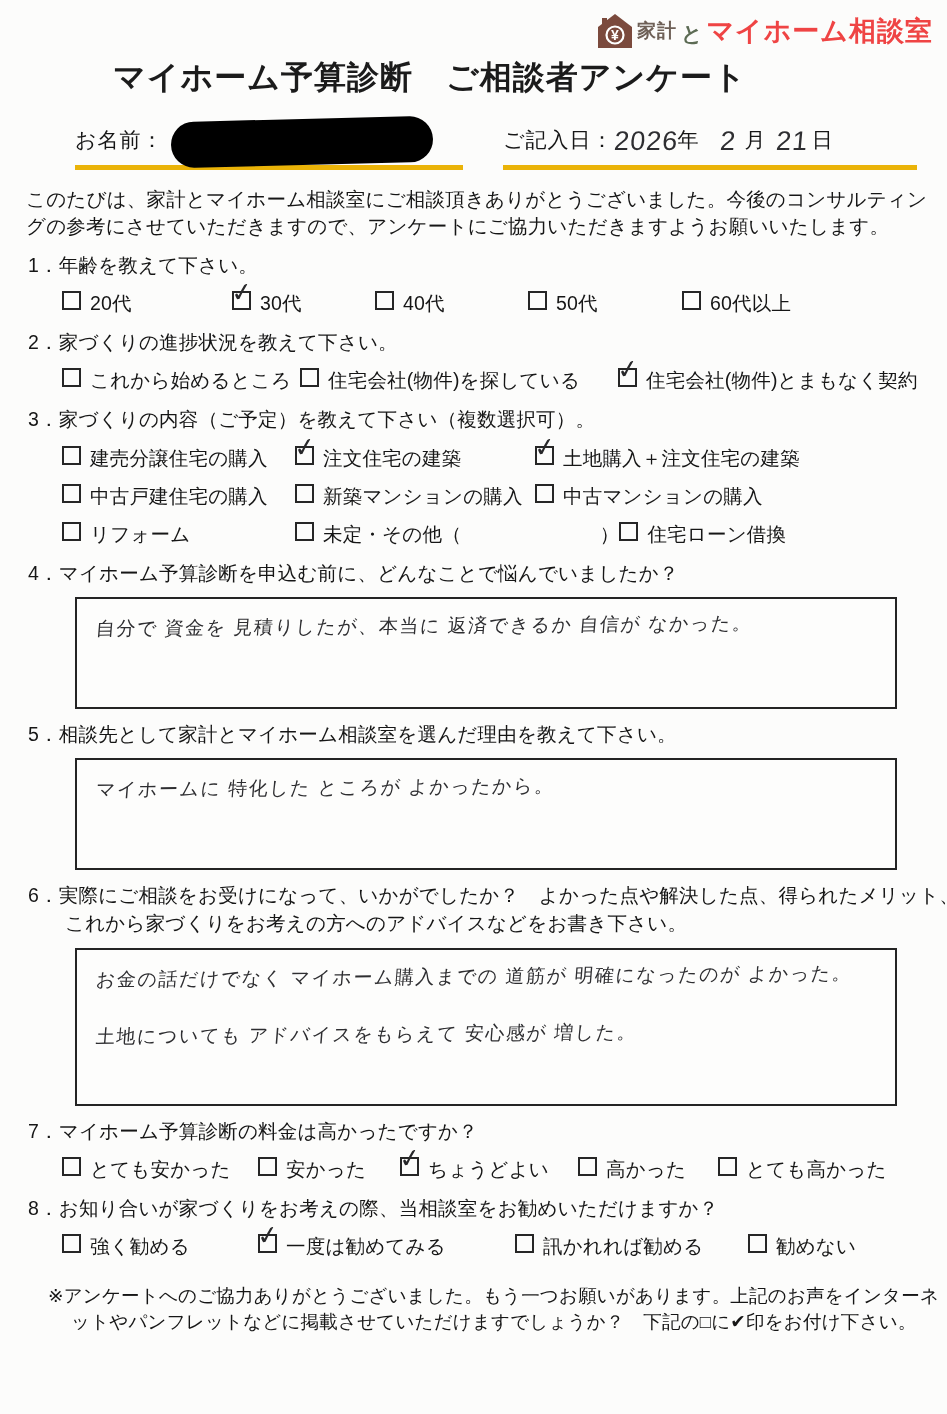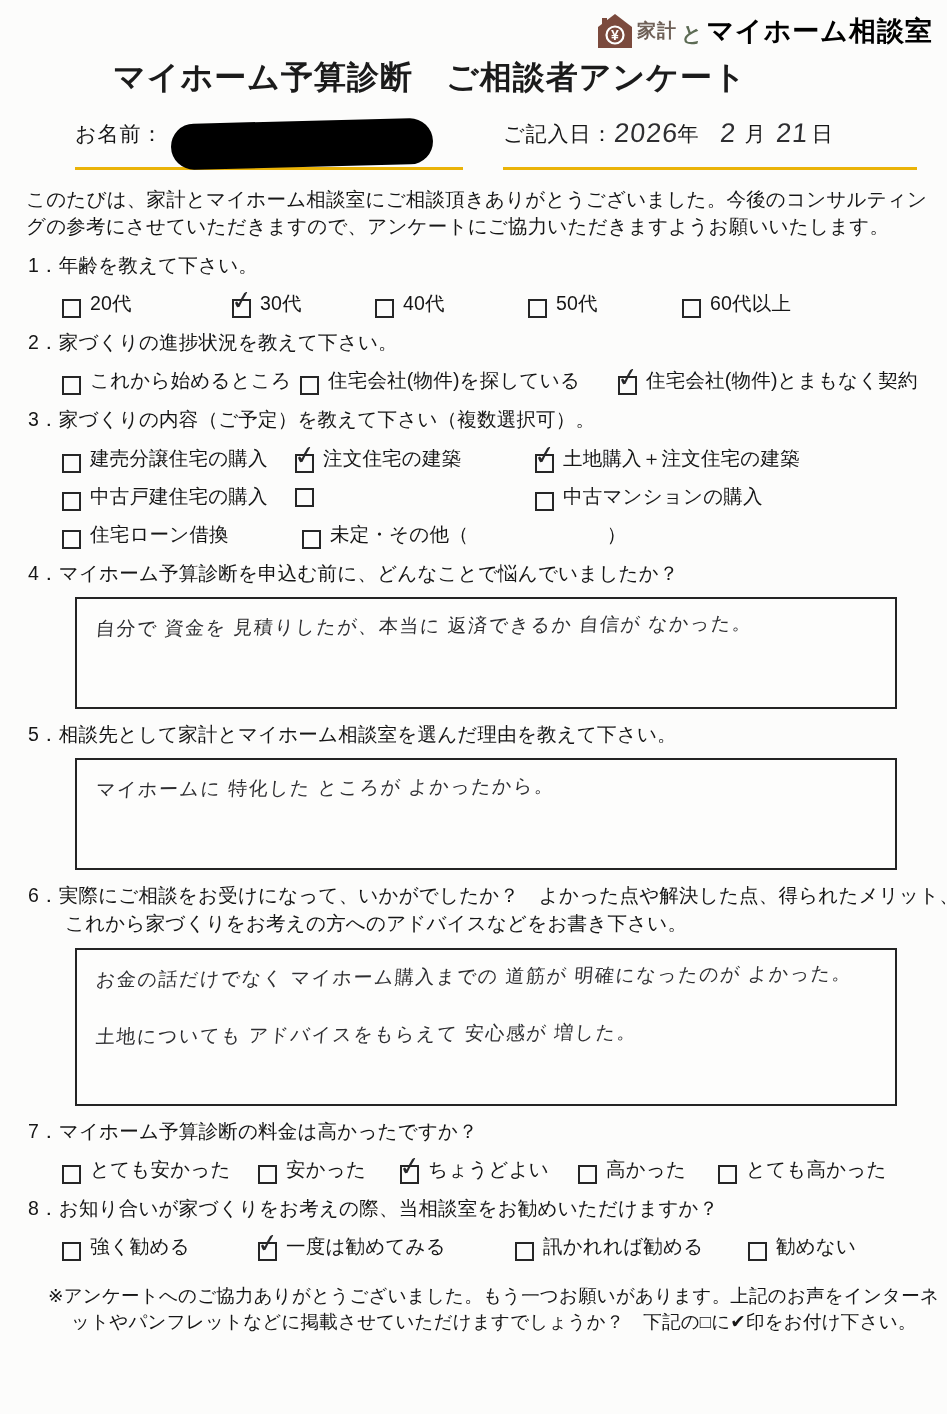--- a/index.html
+++ b/index.html
@@ -9,41 +9,41 @@
     padding:12px 14px 0 28px;
     font-family:"Liberation Sans","DejaVu Sans",sans-serif;
     color:#161616;
   }
   
   .logo-row { text-align:right; height:44px; }
   .logo { display:inline-flex; align-items:center; gap:3px; }
   .logo svg { display:block; }
   .logo .t1 { font-size:19px; font-weight:bold; color:#6e6057; letter-spacing:1px; }
   .logo .t2 { font-size:21px; font-weight:bold; color:#5c6b54; margin:6px 1px 0 1px; }
-  .logo .t3 { font-size:27px; font-weight:bold; color:#000000; letter-spacing:1px; }
+  .logo .t3 { font-size:27px; font-weight:bold; color:#ef4444; letter-spacing:1px; }
   
   .title { margin:0 0 0 85px; font-size:32px; font-weight:bold; letter-spacing:1px; color:#1b1b1b; }
   
   .head-row { display:flex; align-items:flex-end; margin:20px 0 0 47px; }
-  .field { border-bottom:3px solid #eab308; height:50px; display:flex; align-items:flex-start; font-size:21px; position:relative; box-sizing:border-box; }
+  .field { border-bottom:5px solid #eab308; height:50px; display:flex; align-items:center; font-size:21px; position:relative; box-sizing:border-box; }
   .field .flabel { padding-bottom:5px; letter-spacing:1px; }
   .name-field { width:388px; }
   .redaction { position:absolute; left:96px; bottom:0px; width:262px; height:46px; background:#000; border-radius:23px; transform:rotate(-1.4deg); }
   .date-field { width:414px; margin-left:40px; }
   .hand { display:inline-block; color:#2e2e31; letter-spacing:1px; transform:skewX(-5deg); }
   .dnum { font-size:27px; line-height:1; padding-bottom:3px; }
   .du { padding-bottom:5px; letter-spacing:1px; }
   .sp18 { width:20px; } .sp8 { width:9px; } .sp4 { width:4px; }
   
   .intro { margin:16px 0 0 -2px; width:908px; font-size:19.5px; line-height:1.38; letter-spacing:0.2px; }
   
   .q { margin-top:11px; }
   .qh { font-size:19.5px; padding-left:37px; text-indent:-37px; width:897px; line-height:1.45; letter-spacing:0.2px; }
   .orow { display:flex; align-items:center; margin:11px 0 0 34px; font-size:19.5px; }
-  .opt { display:inline-flex; align-items:flex-end; }
+  .opt { display:inline-flex; align-items:flex-start; }
   .box { position:relative; width:15px; height:15px; border:2px solid #262626; margin-right:9px; flex:none; top:1px; }
   .cm { display:none; position:absolute; top:-14px; left:-3px; font-size:26px; line-height:1; color:#28282a; transform:rotate(-8deg); font-weight:normal; }
   .opt[data-checked="true"] .cm { display:block; }
   .olbl { letter-spacing:0.2px; white-space:nowrap; }
   .abox { margin:10px 0 0 47px; width:822px; border:2px solid #242424; box-sizing:border-box; padding:17px 19px; background:#fdfdfc; }
   .h112 { height:112px; } .h158 { height:158px; }
   .aline { font-size:19px; letter-spacing:1.5px; transform:skewX(-5deg) rotate(-0.5deg); transform-origin:left; }
   .aline2 { margin-top:31px; }
   
   .fnote { margin:23px 0 0 20px; width:884px; font-size:18.5px; line-height:1.42; padding-left:23px; text-indent:-23px; letter-spacing:0.2px; }
@@ -159,34 +159,39 @@
           <span class="olbl">土地購入＋注文住宅の建築</span>
         </span>
     </div>
     <div class="orow">
       <span class="opt" style="min-width:233px" data-checked="false">
           <span class="box"></span>
           <span class="olbl">中古戸建住宅の購入</span>
         </span>
       <span class="opt" style="min-width:240px" data-checked="false">
           <span class="box"></span>
+          <span class="olbl">新築マンションの購入</span>
         </span>
       <span class="opt" data-checked="false">
           <span class="box"></span>
           <span class="olbl">中古マンションの購入</span>
         </span>
     </div>
     <div class="orow">
+      <span class="opt" style="min-width:233px" data-checked="false">
+          <span class="box"></span>
+          <span class="olbl">リフォーム</span>
+        </span>
+      <span class="opt" data-checked="false">
+          <span class="box"></span>
+          <span class="olbl">未定・その他（　　　　　　　）</span>
+        </span>
       <span class="opt" style="min-width:240px" data-checked="false">
           <span class="box"></span>
           <span class="olbl">住宅ローン借換</span>
-        </span>
-      <span class="opt" data-checked="false">
-          <span class="box"></span>
-          <span class="olbl">未定・その他（　　　　　　　）</span>
         </span>
     </div>
   </div>
 
   <div class="q">
     <div class="qh"><span>4．</span><span>マイホーム予算診断を申込む前に、どんなことで悩んでいましたか？</span></div>
     <div class="abox h112">
       <div class="hand aline">自分で 資金を 見積りしたが、本当に 返済できるか 自信が なかった。</div>
     </div>
   </div>

